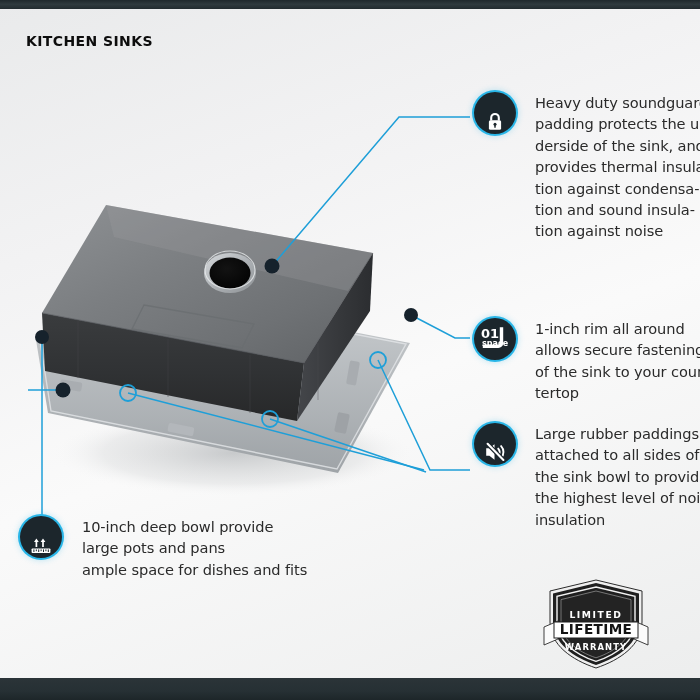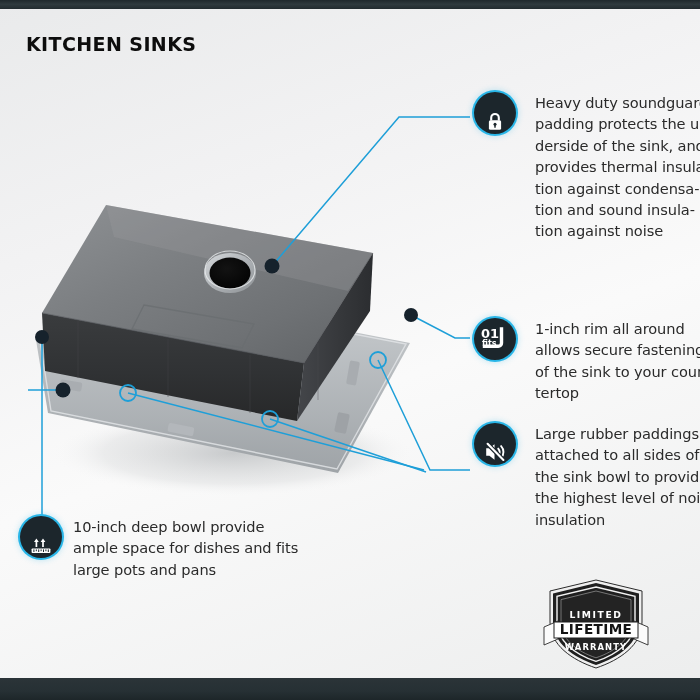--- a/index.html
+++ b/index.html
@@ -53,21 +53,21 @@
   #logo .flame {
     position: absolute;
     left: 62px;
     top: -4px;
     width: 12px;
     height: 30px;
     pointer-events: none;
   }
   #logo .sub {
     margin-top: 5px;
-    font-size: 19px;
+    font-size: 14px;
     font-weight: 700;
     letter-spacing: 0.4px;
     color: #0d0d0d;
     font-family: "DejaVu Sans", sans-serif;
   }
 
   
   #product {
     position: absolute;
     left: 18px;
@@ -115,21 +115,21 @@
     font-family: "DejaVu Sans", sans-serif;
     font-weight: 400;
     letter-spacing: -0.1px;
   }
   .calltext .ln { display: block; white-space: pre; }
 
   #callout-soundguard { left: 474px; top: 92px; width: 216px; }
   #callout-rim        { left: 474px; top: 318px; width: 216px; }
   #callout-rubber     { left: 474px; top: 423px; width: 216px; }
   #callout-depth      { left: 20px;  top: 516px; width: 300px; }
-  #callout-depth .calltext { margin-left: 11px; }
+  #callout-depth .calltext { margin-left: 20px; }
 
   
   .inch-wrap {
     position: relative;
     width: 42px; height: 42px;
     display: flex; align-items: center; justify-content: center;
   }
   .inch-num {
     position: absolute;
     left: 7px; top: 9px;
@@ -300,21 +300,21 @@
     </div>
   </div>
 
   <div class="callout" id="callout-rim">
     <div class="badge">
       <div class="inch-wrap">
         <svg width="42" height="42" viewBox="0 0 42 42">
           <path d="M27.5 11 V25 a3.2 3.2 0 0 1 -3.2 3.2 H10.5" fill="none" stroke="#ffffff" stroke-width="3.4" stroke-linecap="square"></path>
         </svg>
         <span class="inch-num">01</span>
-        <span class="inch-unit">fits</span>
+        <span class="inch-unit">space</span>
       </div>
     </div>
     <div class="calltext">
       <span class="ln">1-inch rim all around</span>
       <span class="ln">allows secure fastening</span>
       <span class="ln">of the sink to your coun-</span>
       <span class="ln">tertop</span>
     </div>
   </div>
 
@@ -349,22 +349,22 @@
           <rect x="10.2" y="17.4" width="1" height="2.6"></rect>
           <rect x="12.6" y="17.4" width="1" height="1.8"></rect>
           <rect x="15.0" y="17.4" width="1" height="2.6"></rect>
           <rect x="17.4" y="17.4" width="1" height="1.8"></rect>
           <rect x="19.8" y="17.4" width="1" height="2.6"></rect>
         </g>
       </svg>
     </div>
     <div class="calltext">
       <span class="ln">10-inch deep bowl provide</span>
+      <span class="ln">large pots and pans</span>
       <span class="ln">ample space for dishes and fits</span>
-      <span class="ln">large pots and pans</span>
     </div>
   </div>
 
   <div id="warranty">
     <svg width="108" height="92" viewBox="0 0 108 92">
 
       <path d="M54 2 L100 13 V44 C100 67 78 82 54 90 C30 82 8 67 8 44 V13 Z" fill="#efefef" stroke="#2b2b2b" stroke-width="1"></path>
       <path d="M54 5 L97 15.4 V44 C97 65.2 76.5 79.4 54 87 C31.5 79.4 11 65.2 11 44 V15.4 Z" fill="#1f1f1f"></path>
       <path d="M54 9 L93 18.4 V44 C93 63 75 76.4 54 83.4 C33 76.4 15 63 15 44 V18.4 Z" fill="none" stroke="#f2f2f2" stroke-width="1.4"></path>
       <path d="M54 13 L89 21.6 V44 C89 61 73.5 73.4 54 79.8 C34.5 73.4 19 61 19 44 V21.6 Z" fill="#232323" stroke="#8b8b8b" stroke-width="0.8"></path>

